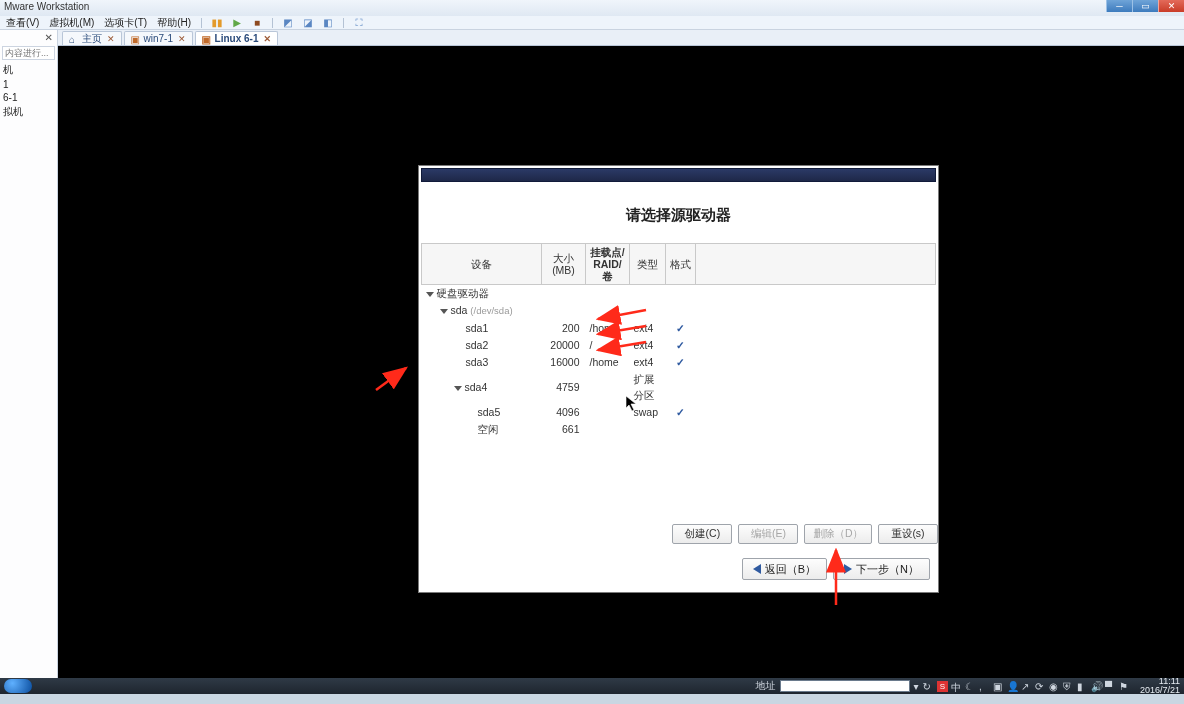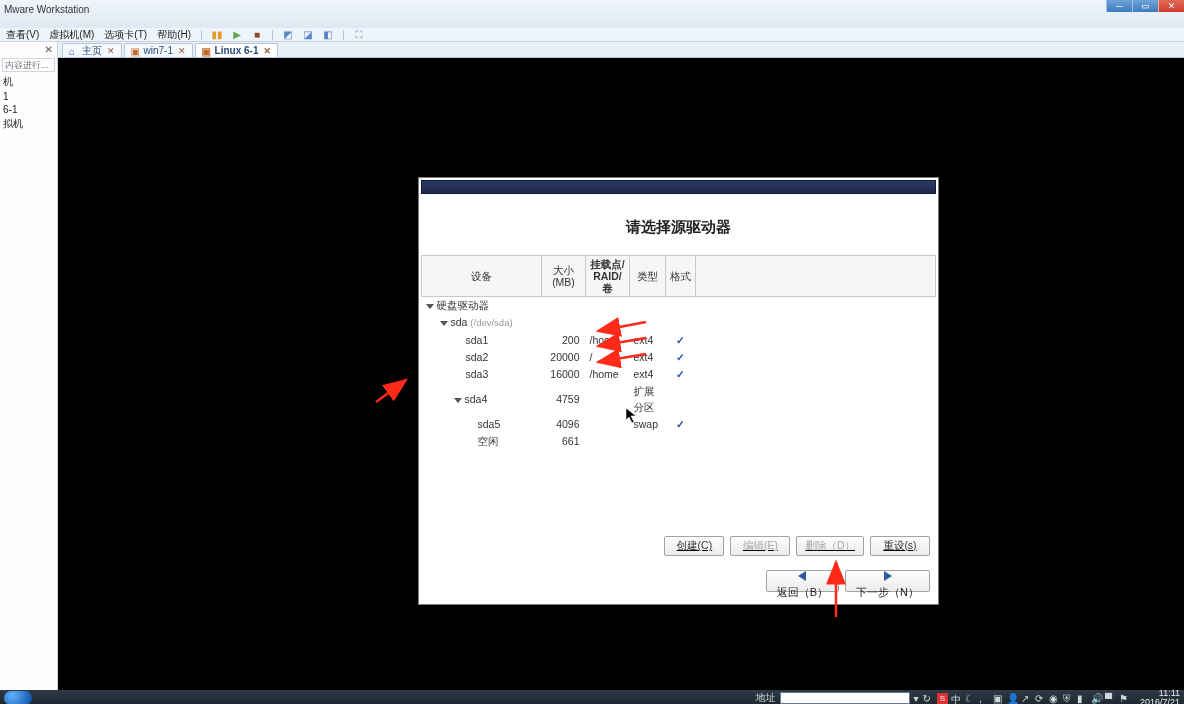--- a/index.html
+++ b/index.html
@@ -1,20 +1,20 @@
 <!DOCTYPE html>
 <html><head>
 <meta charset="utf-8">
 <style>
 * { margin: 0; padding: 0; box-sizing: border-box; font-family: "Microsoft YaHei", Tahoma, Arial, sans-serif; }
 html, body { width: 1184px; height: 704px; overflow: hidden; background: #c9d6e2; }
 .window { position: relative; width: 1184px; height: 704px; }
 
 
-.titlebar { height: 28px; background: linear-gradient(#f0f5fb,#dfe8f3); display: flex; align-items: flex-start; padding: 4px 4px; font-size: 10px; color: #333; }
+.titlebar { height: 16px; background: linear-gradient(#f0f5fb,#dfe8f3); display: flex; align-items: flex-end; padding: 4px 4px; font-size: 10px; color: #333; }
 .titlebar .caption { flex: 1; }
 .winbtns { position: absolute; right: 0; top: 0; display: flex; height: 12px; }
 .winbtn { width: 26px; height: 12px; font-size: 9px; color: #fff; display: flex; align-items: center; justify-content: center; }
 .winbtn.min, .winbtn.max { background: linear-gradient(#6fa4d8,#3d7bbd); border-left: 1px solid #9cc1e6; }
 .winbtn.close { background: linear-gradient(#e36a5a,#c93c28); border-left: 1px solid #f2a79c; }
 
 
 .menubar { height: 14px; background: #eef4fb; display: flex; align-items: center; gap: 10px; padding: 0 6px; font-size: 10px; color: #222; border-bottom: 1px solid #c9d3e0; }
 .menubar span, .menubar .mi { white-space: nowrap; }
 .menubar .sep { width: 1px; height: 10px; background: #b4c2d4; }
@@ -51,25 +51,25 @@
 table.ptable thead th.fmt { width: 30px; }
 table.ptable tbody td { padding: 1px 4px; border: 0; line-height: 1.45; vertical-align: middle; }
 table.ptable tbody td.dev { white-space: nowrap; }
 table.ptable tbody td.size { text-align: right; padding-right: 6px; }
 table.ptable tbody td.mnt { text-align: left; }
 table.ptable tbody td.type { text-align: left; }
 table.ptable tbody td.fmt { text-align: center; color: #2f5aa0; }
 .tri { display: inline-block; width: 0; height: 0; border-left: 4px solid transparent; border-right: 4px solid transparent; border-top: 5px solid #555; margin-right: 3px; vertical-align: middle; }
 .devtxt { color: #9a9a9a; font-size: 9.5px; }
 .check { color: #2f5aa0; font-weight: 700; }
-.btnrow { display: flex; justify-content: flex-end; gap: 6px; padding: 6px 8px 10px; text-decoration: underline; }
+.btnrow { display: flex; justify-content: flex-end; gap: 6px; padding: 6px 0 10px; }
 .btn { min-width: 60px; height: 20px; font-size: 10.5px; border: 1px solid #9fa4ab; background: linear-gradient(#fdfdfd,#ececec); border-radius: 2px; display: inline-flex; align-items: center; justify-content: center; padding: 0 8px; color: #333; }
 .btn.disabled { color: #a7a7a7; }
 .navrow { display: flex; justify-content: flex-end; gap: 6px; padding: 4px 8px 12px; }
-.navbtn { height: 22px; padding: 0 10px; border: 1px solid #9fa4ab; background: linear-gradient(#fdfdfd,#ececec); border-radius: 2px; display: inline-flex; align-items: center; gap: 4px; font-size: 11px; color: #222; flex-direction: column; }
+.navbtn { height: 22px; padding: 0 10px; border: 1px solid #9fa4ab; background: linear-gradient(#fdfdfd,#ececec); border-radius: 2px; display: inline-flex; align-items: center; gap: 4px; font-size: 11px; color: #222; }
 .navarrow { display: inline-block; width: 0; height: 0; }
 .navarrow.left { border-top: 5px solid transparent; border-bottom: 5px solid transparent; border-right: 8px solid #2f5aa0; }
 .navarrow.right { border-top: 5px solid transparent; border-bottom: 5px solid transparent; border-left: 8px solid #2f5aa0; }
 
 
 svg.anno { position: absolute; left: 0; top: 0; pointer-events: none; }
 
 
 .statusbar1 { height: 14px; background: #eef3fa; border-top: 1px solid #c9d3e0; font-size: 10px; color: #333; padding: 0 6px; display: flex; align-items: center; }
 .taskbar { height: 16px; background: linear-gradient(#2f3a46,#1e252e); display: flex; align-items: center; color: #cfd6df; font-size: 10px; padding: 0 4px; gap: 6px; }

